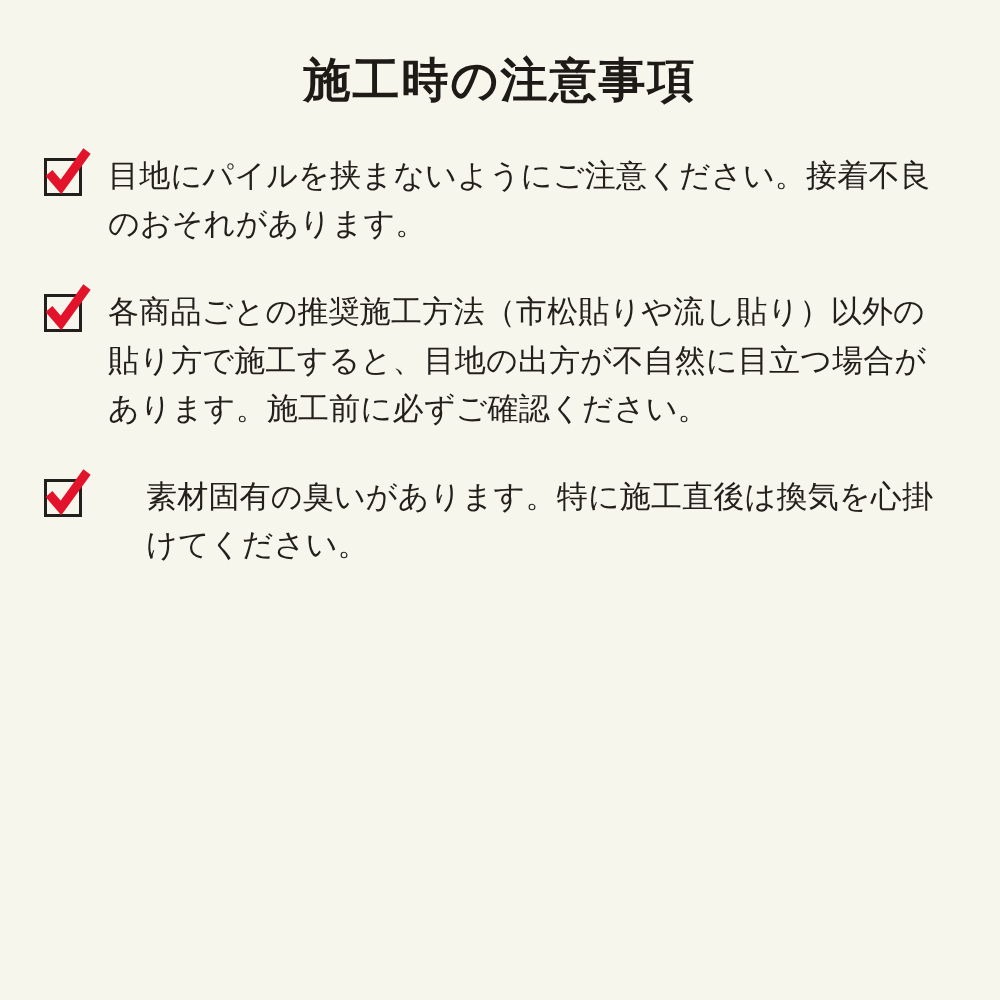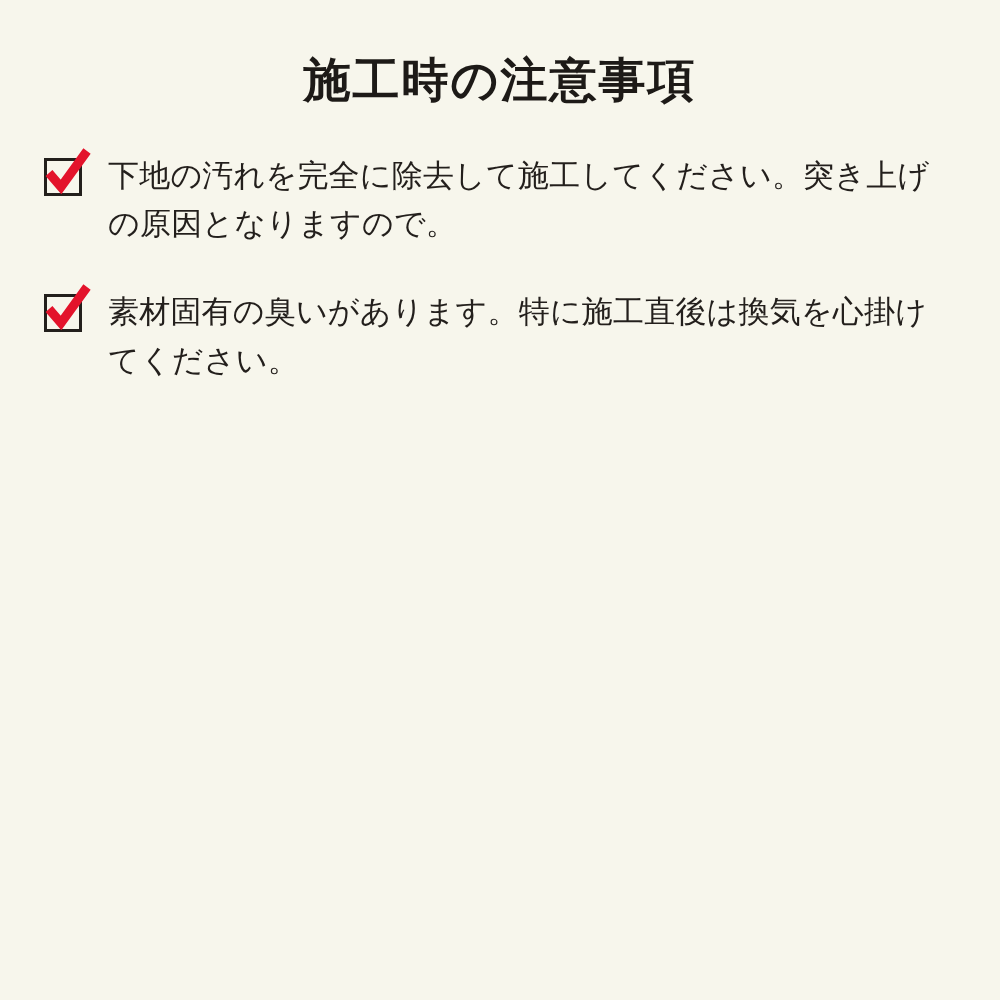--- a/index.html
+++ b/index.html
@@ -33,20 +33,21 @@
   .list {
     display: block;
   }
   .item {
     display: flex;
     align-items: flex-start;
     margin-bottom: 40px;
   }
   .item:last-child {
     margin-bottom: 12px;
+    gap: 38px;
   }
   .check-wrap {
     flex: 0 0 auto;
     width: 58px;
     padding-top: 6px;
     display: flex;
     justify-content: flex-start;
   }
   .checkbox {
     position: relative;
@@ -85,25 +86,35 @@
   <div class="list">
 
     <div class="item">
       <div class="check-wrap">
         <div class="checkbox">
           <svg viewBox="0 0 52 52" xmlns="http://www.w3.org/2000/svg" aria-hidden="true">
             <path d="M8 26 L20 40 L46 4" fill="none" stroke="#e3132b" stroke-width="9" stroke-linecap="butt" stroke-linejoin="miter"></path>
           </svg>
         </div>
       </div>
-      <div class="item-text">下地の汚れを完全に除去して施工してください。突き上げの原因となりますので。</div>
+      <div class="item-text">目地にパイルを挟まないようにご注意ください。接着不良のおそれがあります。</div>
     </div>
 
 
 
+    <div class="item">
+      <div class="check-wrap">
+        <div class="checkbox">
+          <svg viewBox="0 0 52 52" xmlns="http://www.w3.org/2000/svg" aria-hidden="true">
+            <path d="M8 26 L20 40 L46 4" fill="none" stroke="#e3132b" stroke-width="9" stroke-linecap="butt" stroke-linejoin="miter"></path>
+          </svg>
+        </div>
+      </div>
+      <div class="item-text">各商品ごとの推奨施工方法（市松貼りや流し貼り）以外の貼り方で施工すると、目地の出方が不自然に目立つ場合があります。施工前に必ずご確認ください。</div>
+    </div>
 
     <div class="item">
       <div class="check-wrap">
         <div class="checkbox">
           <svg viewBox="0 0 52 52" xmlns="http://www.w3.org/2000/svg" aria-hidden="true">
             <path d="M8 26 L20 40 L46 4" fill="none" stroke="#e3132b" stroke-width="9" stroke-linecap="butt" stroke-linejoin="miter"></path>
           </svg>
         </div>
       </div>
       <div class="item-text">素材固有の臭いがあります。特に施工直後は換気を心掛けてください。</div>

